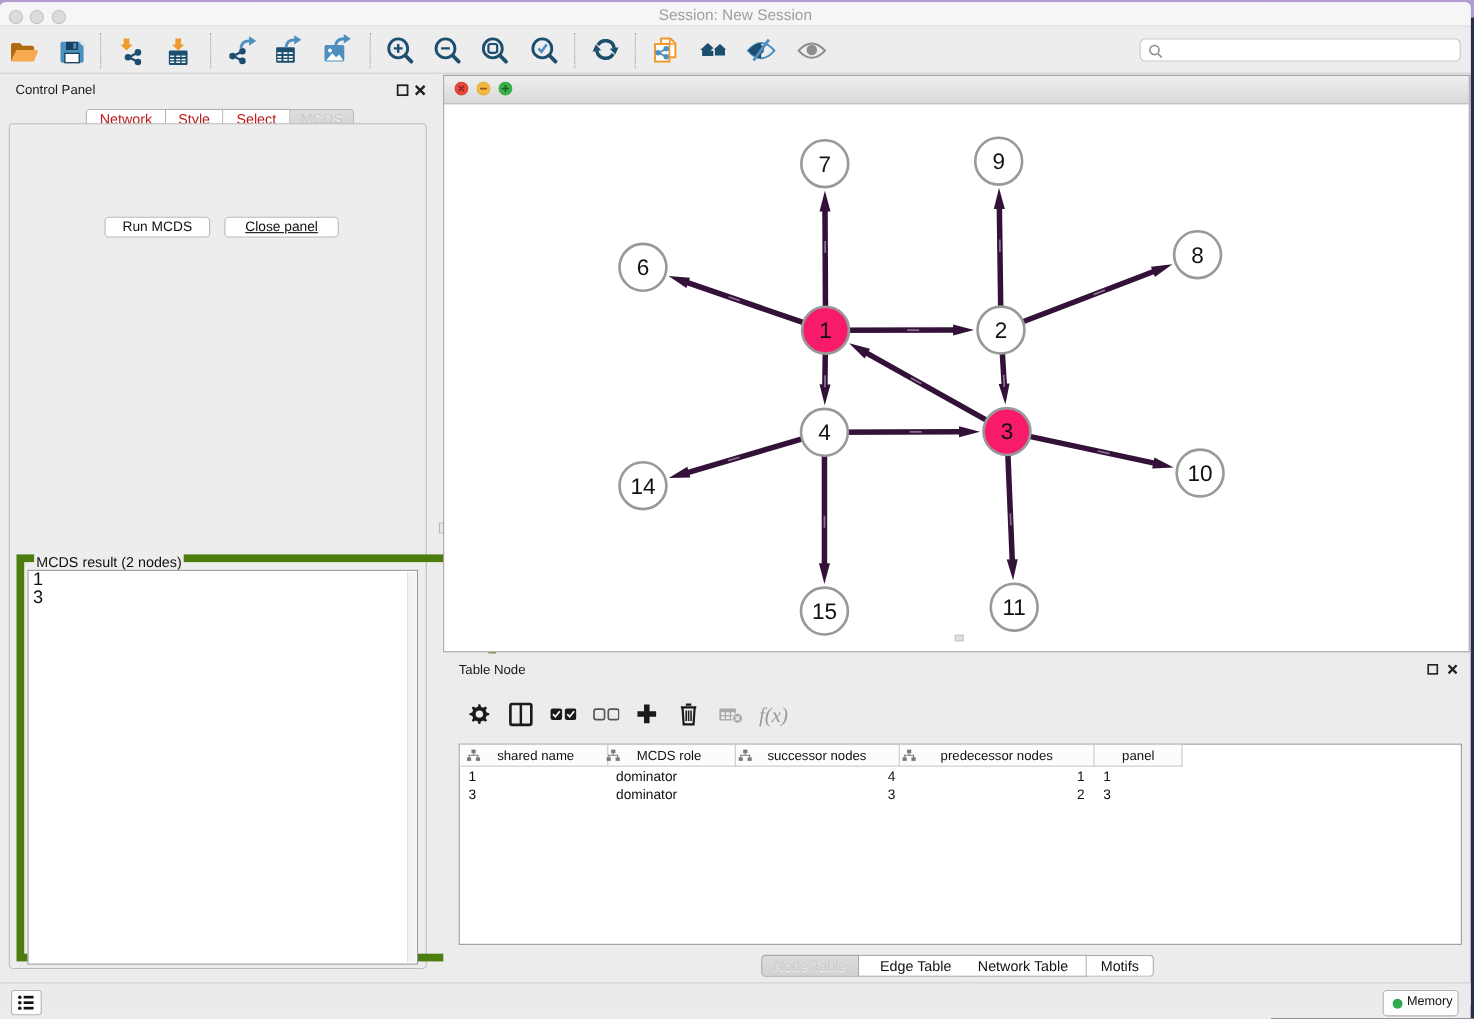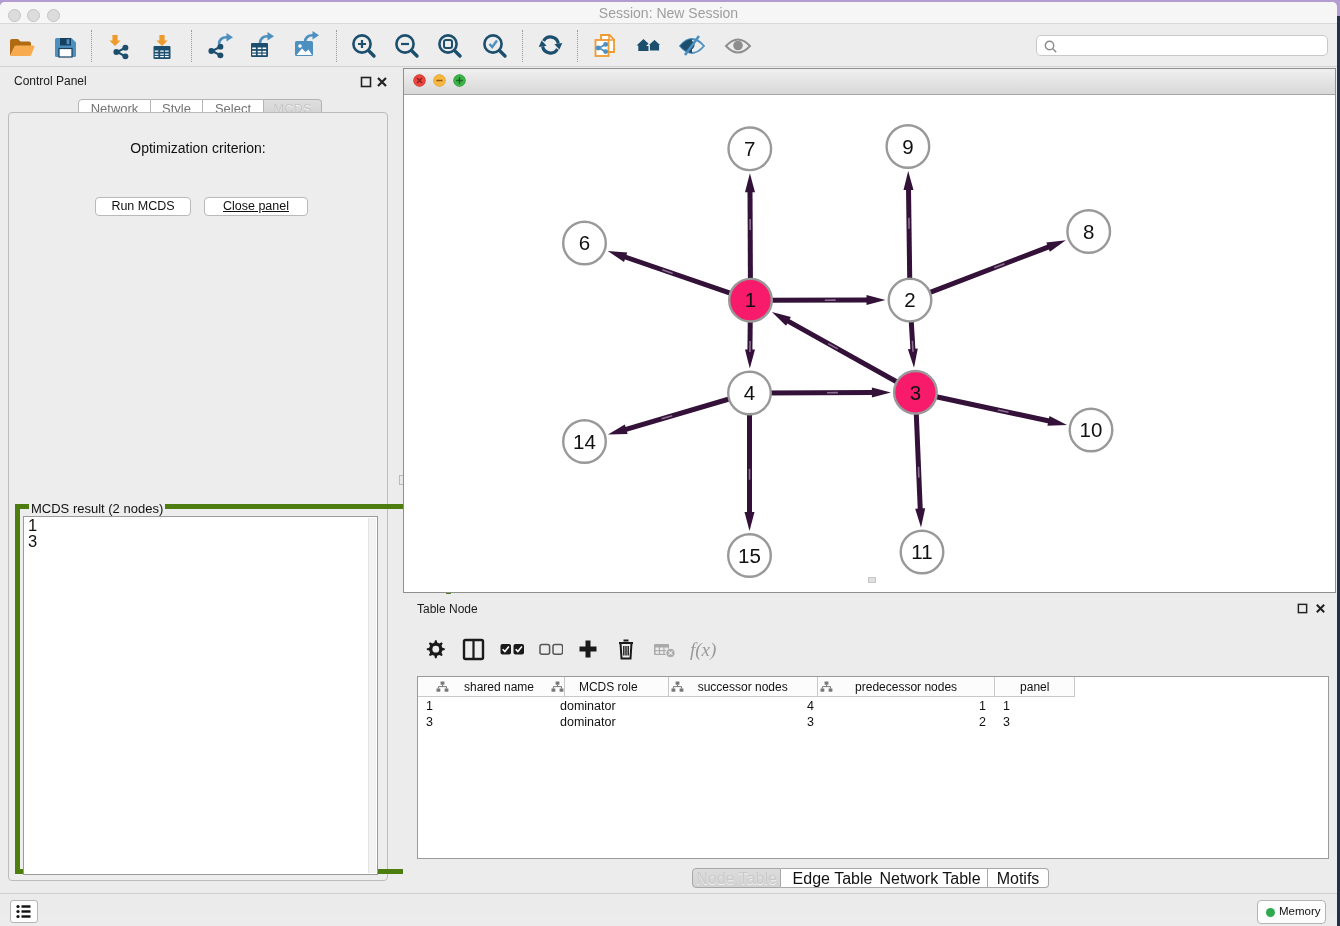--- a/index.html
+++ b/index.html
@@ -16,28 +16,28 @@
 #toolbar { position:absolute; left:0; top:23px; width:100%; height:42px; background:#ededed; border-bottom:1px solid #d2d2d2; }
 .tbi { position:absolute; top:4px; }
 .tsep { position:absolute; top:5px; height:32px; width:0; border-left:1px dotted #9a9a9a; }
 #searchbox { position:absolute; left:1036px; top:10px; width:292px; height:21px; background:#fff; border:1px solid #c9c9c9; border-radius:5px; }
 #searchbox svg { position:absolute; left:6px; top:3px; }
 
 #cp { position:absolute; left:0; top:66px; width:396px; height:825px; background:#ececec; }
 #cpHead { position:absolute; left:14px; top:6px; font-size:12px; color:#1a1a1a; }
 .winbtn { position:absolute; top:8px; }
 #cpTabs { position:absolute; left:78px; top:31px; height:18px; }
-.tab { position:absolute; top:0; height:18px; border:1px solid #b3b3b3; background:#fff; font-size:13px; color:#737373; text-align:center; line-height:17px; }
+.tab { position:absolute; top:0; height:18px; border:1px solid #b3b3b3; background:#fff; font-size:13px; color:#b91c1c; text-align:center; line-height:17px; }
 .tab.sel { background:linear-gradient(#dedede,#d3d3d3); color:#c6c6c6; text-shadow:0 1px 0 #f5f5f5; }
 #cpPanel { position:absolute; left:8px; top:44px; width:380px; height:769px; border:1px solid #bcbcbc; border-radius:4px; background:#ededed; }
 #optLabel { position:absolute; left:0; top:27px; width:100%; text-align:center; font-size:14px; color:#111; }
 #optSelect { position:absolute; left:36px; top:51px; width:310px; height:19px; background:#fff; border:1px solid #b9b9b9; border-radius:4px; font-size:14px; color:#111; line-height:17px; padding-left:13px; }
 #optSelect svg { position:absolute; right:7px; top:2px; }
 .btn { position:absolute; top:84px; height:19px; background:#fff; border:1px solid #b9b9b9; border-radius:4px; font-size:12.5px; color:#111; text-align:center; line-height:17px; }
-#fieldset { position:absolute; left:6px; top:391px; width:436px; height:370px; border:5px solid #4d7c0f; }
+#fieldset { position:absolute; left:6px; top:391px; width:436px; height:370px; border:7px solid #4d7c0f; }
 #legend { position:absolute; left:9px; top:-8px; background:#ededed; font-size:13px; color:#111; padding:0 2px; }
 #resultBox { position:absolute; left:3px; top:7px; width:355px; height:359px; background:#fff; border:1px solid #9a9a9a; }
 #resultBox .sb { position:absolute; right:1px; top:1px; width:8px; height:355px; background:#f3f3f3; border-left:1px solid #e2e2e2; }
 #resultBox .val { font-size:16.5px; color:#111; padding-left:4px; line-height:16.2px; }
 
 #splitH { position:absolute; left:399px; top:473px; width:5px; height:10px; background:#e8e8e8; border:1px solid #bbb; }
 
 #net { position:absolute; left:403px; top:66px; width:933px; height:525px; background:#fff; border:1px solid #8f8f8f; }
 #netTitle { position:absolute; left:0; top:0; width:100%; height:26px; background:linear-gradient(#f0f0f0,#d8d8d8); border-bottom:1px solid #a5a5a5; }
 #netTitleText { position:absolute; top:5px; left:0; width:100%; text-align:center; font-size:13px; font-weight:bold; color:#1a1a1a; }
@@ -48,21 +48,21 @@
 #tp { position:absolute; left:403px; top:592px; width:933px; height:299px; background:#ececec; }
 #tpHead { position:absolute; left:14px; top:8px; font-size:12px; color:#1a1a1a; }
 #tpToolbar { position:absolute; left:0; top:28px; width:100%; height:40px; }
 #tpTableWrap { position:absolute; left:14px; top:82px; width:912px; height:183px; background:#fff; border:1px solid #9a9a9a; }
 .hrow { position:absolute; left:0; top:0; height:20px; background:#fcfcfc; border-bottom:1px solid #c9c9c9; }
 .hcell { position:absolute; top:0; height:20px; border-right:1px solid #c9c9c9; font-size:12px; color:#111; text-align:center; line-height:20px; }
 .hic { position:absolute; left:4px; top:4px; }
 .drow { position:absolute; left:0; height:16px; font-size:12.5px; color:#111; }
 .dcell { position:absolute; top:0; height:16px; line-height:16px; }
 #tpTabs { position:absolute; top:274px; height:20px; }
-.ttab { position:absolute; top:0; height:20px; background:#fff; border:1px solid #a8a8a8; font-size:16px; color:#111; text-align:center; line-height:19px; }
+.ttab { position:absolute; top:0; height:20px; background:#fff; border:1px solid #a8a8a8; font-size:13px; color:#111; text-align:center; line-height:19px; }
 .ttab.sel { background:linear-gradient(#dcdcdc,#d2d2d2); color:#cacaca; text-shadow:0 1px 0 #f2f2f2; }
 
 #status { position:absolute; left:0; top:891px; width:1337px; height:21px; background:#ebebeb; border-top:1px solid #cfcfcf;padding-left:15px; }
 #listBtn { position:absolute; left:10px; top:6px; width:28px; height:23px; background:#fdfdfd; border:1px solid #b4b4b4; border-radius:3px; }
 #memBtn { position:absolute; left:1257px; top:6px; width:69px; height:24px; background:#fdfdfd; border:1px solid #b4b4b4; border-radius:4px; font-size:11.5px; color:#111; }
 #memBtn .dot { position:absolute; left:8px; top:7px; width:9px; height:9px; border-radius:50%; background:#2ea94e; }
 #memBtn .txt { position:absolute; left:21px; top:4px; }
 </style>
 </head>
 <body>
@@ -208,21 +208,20 @@
     <svg class="winbtn" style="left:376px" width="12" height="12" viewBox="0 0 12 12">
         <path d="M2 2 L10 10 M10 2 L2 10" stroke="#222" stroke-width="2.2"></path>
       </svg>
     <div id="cpTabs">
       <div class="tab" style="left:0;width:73px;border-radius:4px 0 0 0;">Network</div>
       <div class="tab" style="left:73px;width:52px;border-left:none;">Style</div>
       <div class="tab" style="left:125px;width:61px;border-left:none;">Select</div>
       <div class="tab sel" style="left:186px;width:58px;border-left:none;border-radius:0 4px 0 0;">MCDS</div>
     </div>
     <div id="cpPanel">
-      <div id="optLabel">Optimization criterion:</div>
       <div class="btn" style="left:86px;width:96px;">Run MCDS</div>
       <div class="btn" style="left:195px;width:104px;text-decoration:underline;">Close panel</div>
       <div id="fieldset">
         <div id="legend">MCDS result (2 nodes)</div>
         <div id="resultBox">
           <div class="sb"></div>
           <div class="val">1</div>
           <div class="val">3</div>
         </div>
       </div>
@@ -356,21 +355,21 @@
           <rect x="13.5" y="16.2" width="3.4" height="2.6" fill="#ececec"></rect>
           <circle cx="19.5" cy="18" r="4.6" fill="#a9a9a9" stroke="#ececec" stroke-width="1"></circle>
           <path d="M17.6 16.1 L21.4 19.9 M21.4 16.1 L17.6 19.9" stroke="#ececec" stroke-width="1.3"></path>
         </svg>
         <svg style="position:absolute;left:285px;top:13px" width="44" height="26" viewBox="0 0 44 26">
           <text x="2" y="21" font-family="Liberation Serif, serif" font-style="italic" font-size="19" fill="#9a9a9a">f(x)</text>
         </svg>
       </div>
     <div id="tpTableWrap">
         <div class="hrow" style="width:657px;">
-          <div class="hcell" style="left:16px;width:131px;"><svg class="hic" style="left:2px" width="13" height="12" viewBox="0 0 13 12">
+          <div class="hcell" style="left:4px;width:131px;"><svg class="hic" style="left:2px" width="13" height="12" viewBox="0 0 13 12">
               <rect x="4.6" y="0.5" width="3.8" height="3.2" fill="#777"></rect>
               <rect x="0.5" y="7.5" width="3.8" height="3.2" fill="#777"></rect>
               <rect x="8.6" y="7.5" width="3.8" height="3.2" fill="#777"></rect>
               <path d="M6.5 3.7 L6.5 5.6 M2.4 7.5 L2.4 5.6 L10.5 5.6 L10.5 7.5" fill="none" stroke="#777" stroke-width="1"></path>
             </svg>shared name</div>
           <div class="hcell" style="left:131px;width:119.5px;"><svg class="hic" style="left:2px" width="13" height="12" viewBox="0 0 13 12">
               <rect x="4.6" y="0.5" width="3.8" height="3.2" fill="#777"></rect>
               <rect x="0.5" y="7.5" width="3.8" height="3.2" fill="#777"></rect>
               <rect x="8.6" y="7.5" width="3.8" height="3.2" fill="#777"></rect>
               <path d="M6.5 3.7 L6.5 5.6 M2.4 7.5 L2.4 5.6 L10.5 5.6 L10.5 7.5" fill="none" stroke="#777" stroke-width="1"></path>

